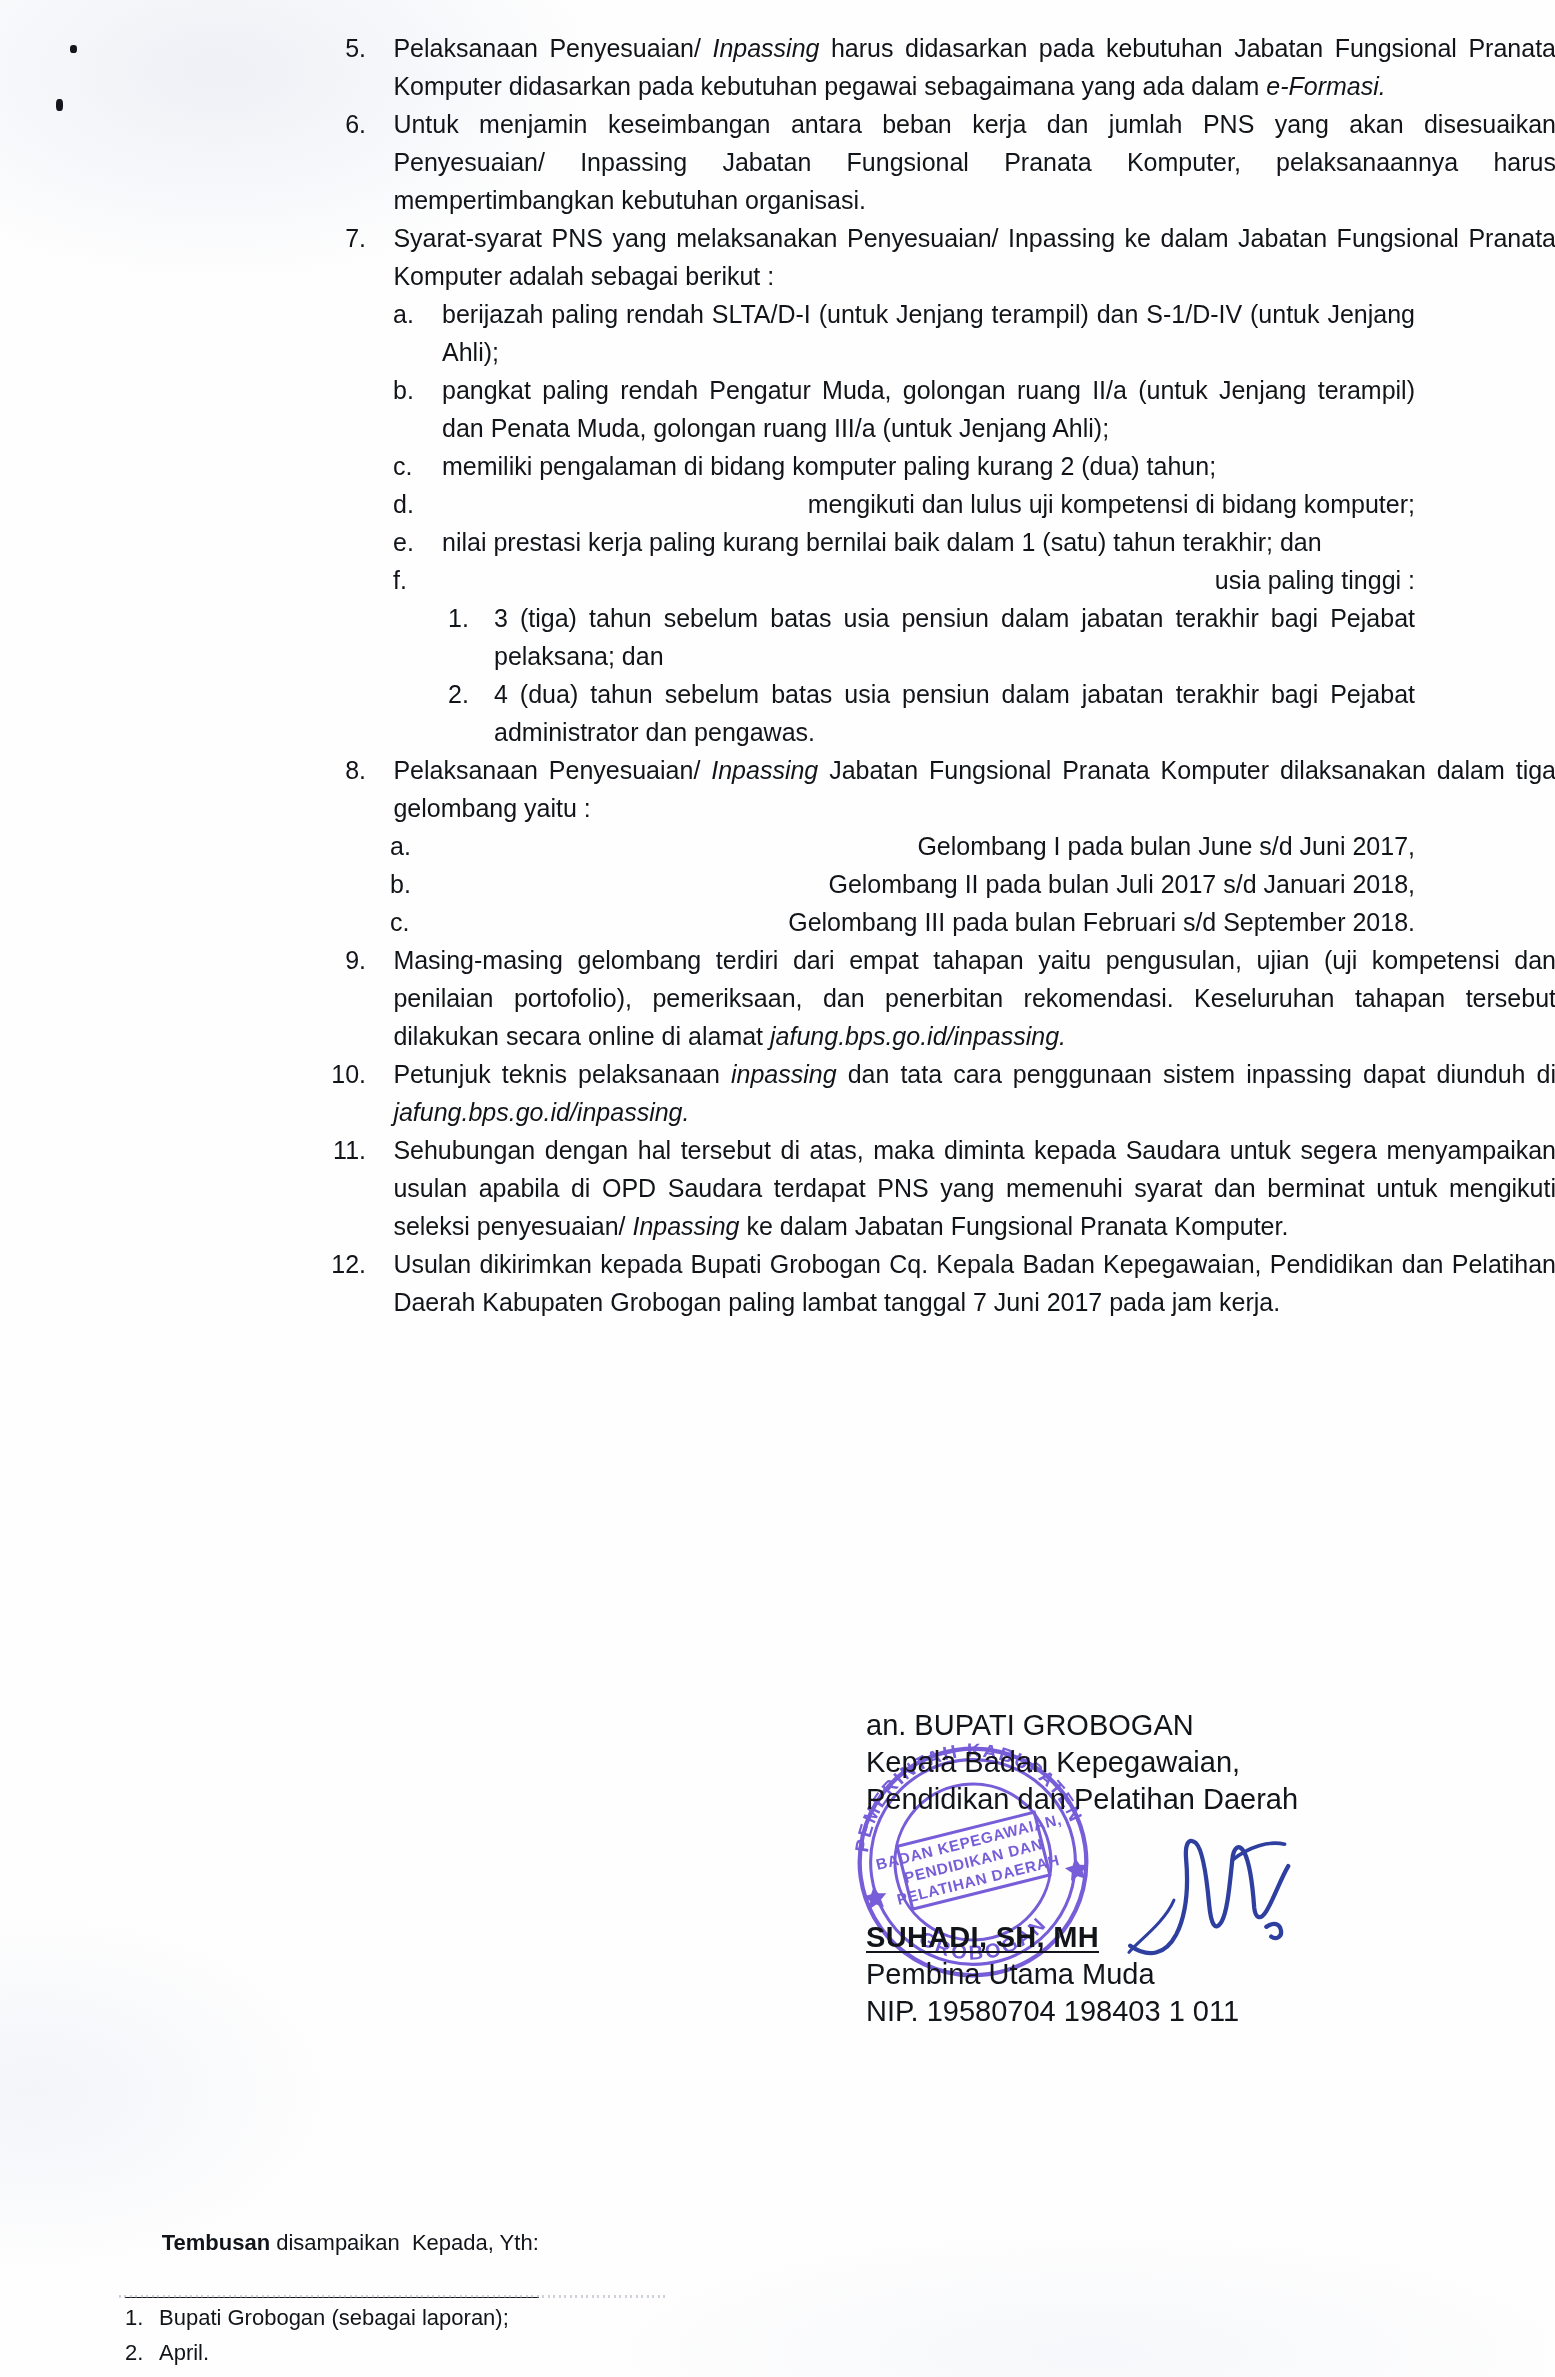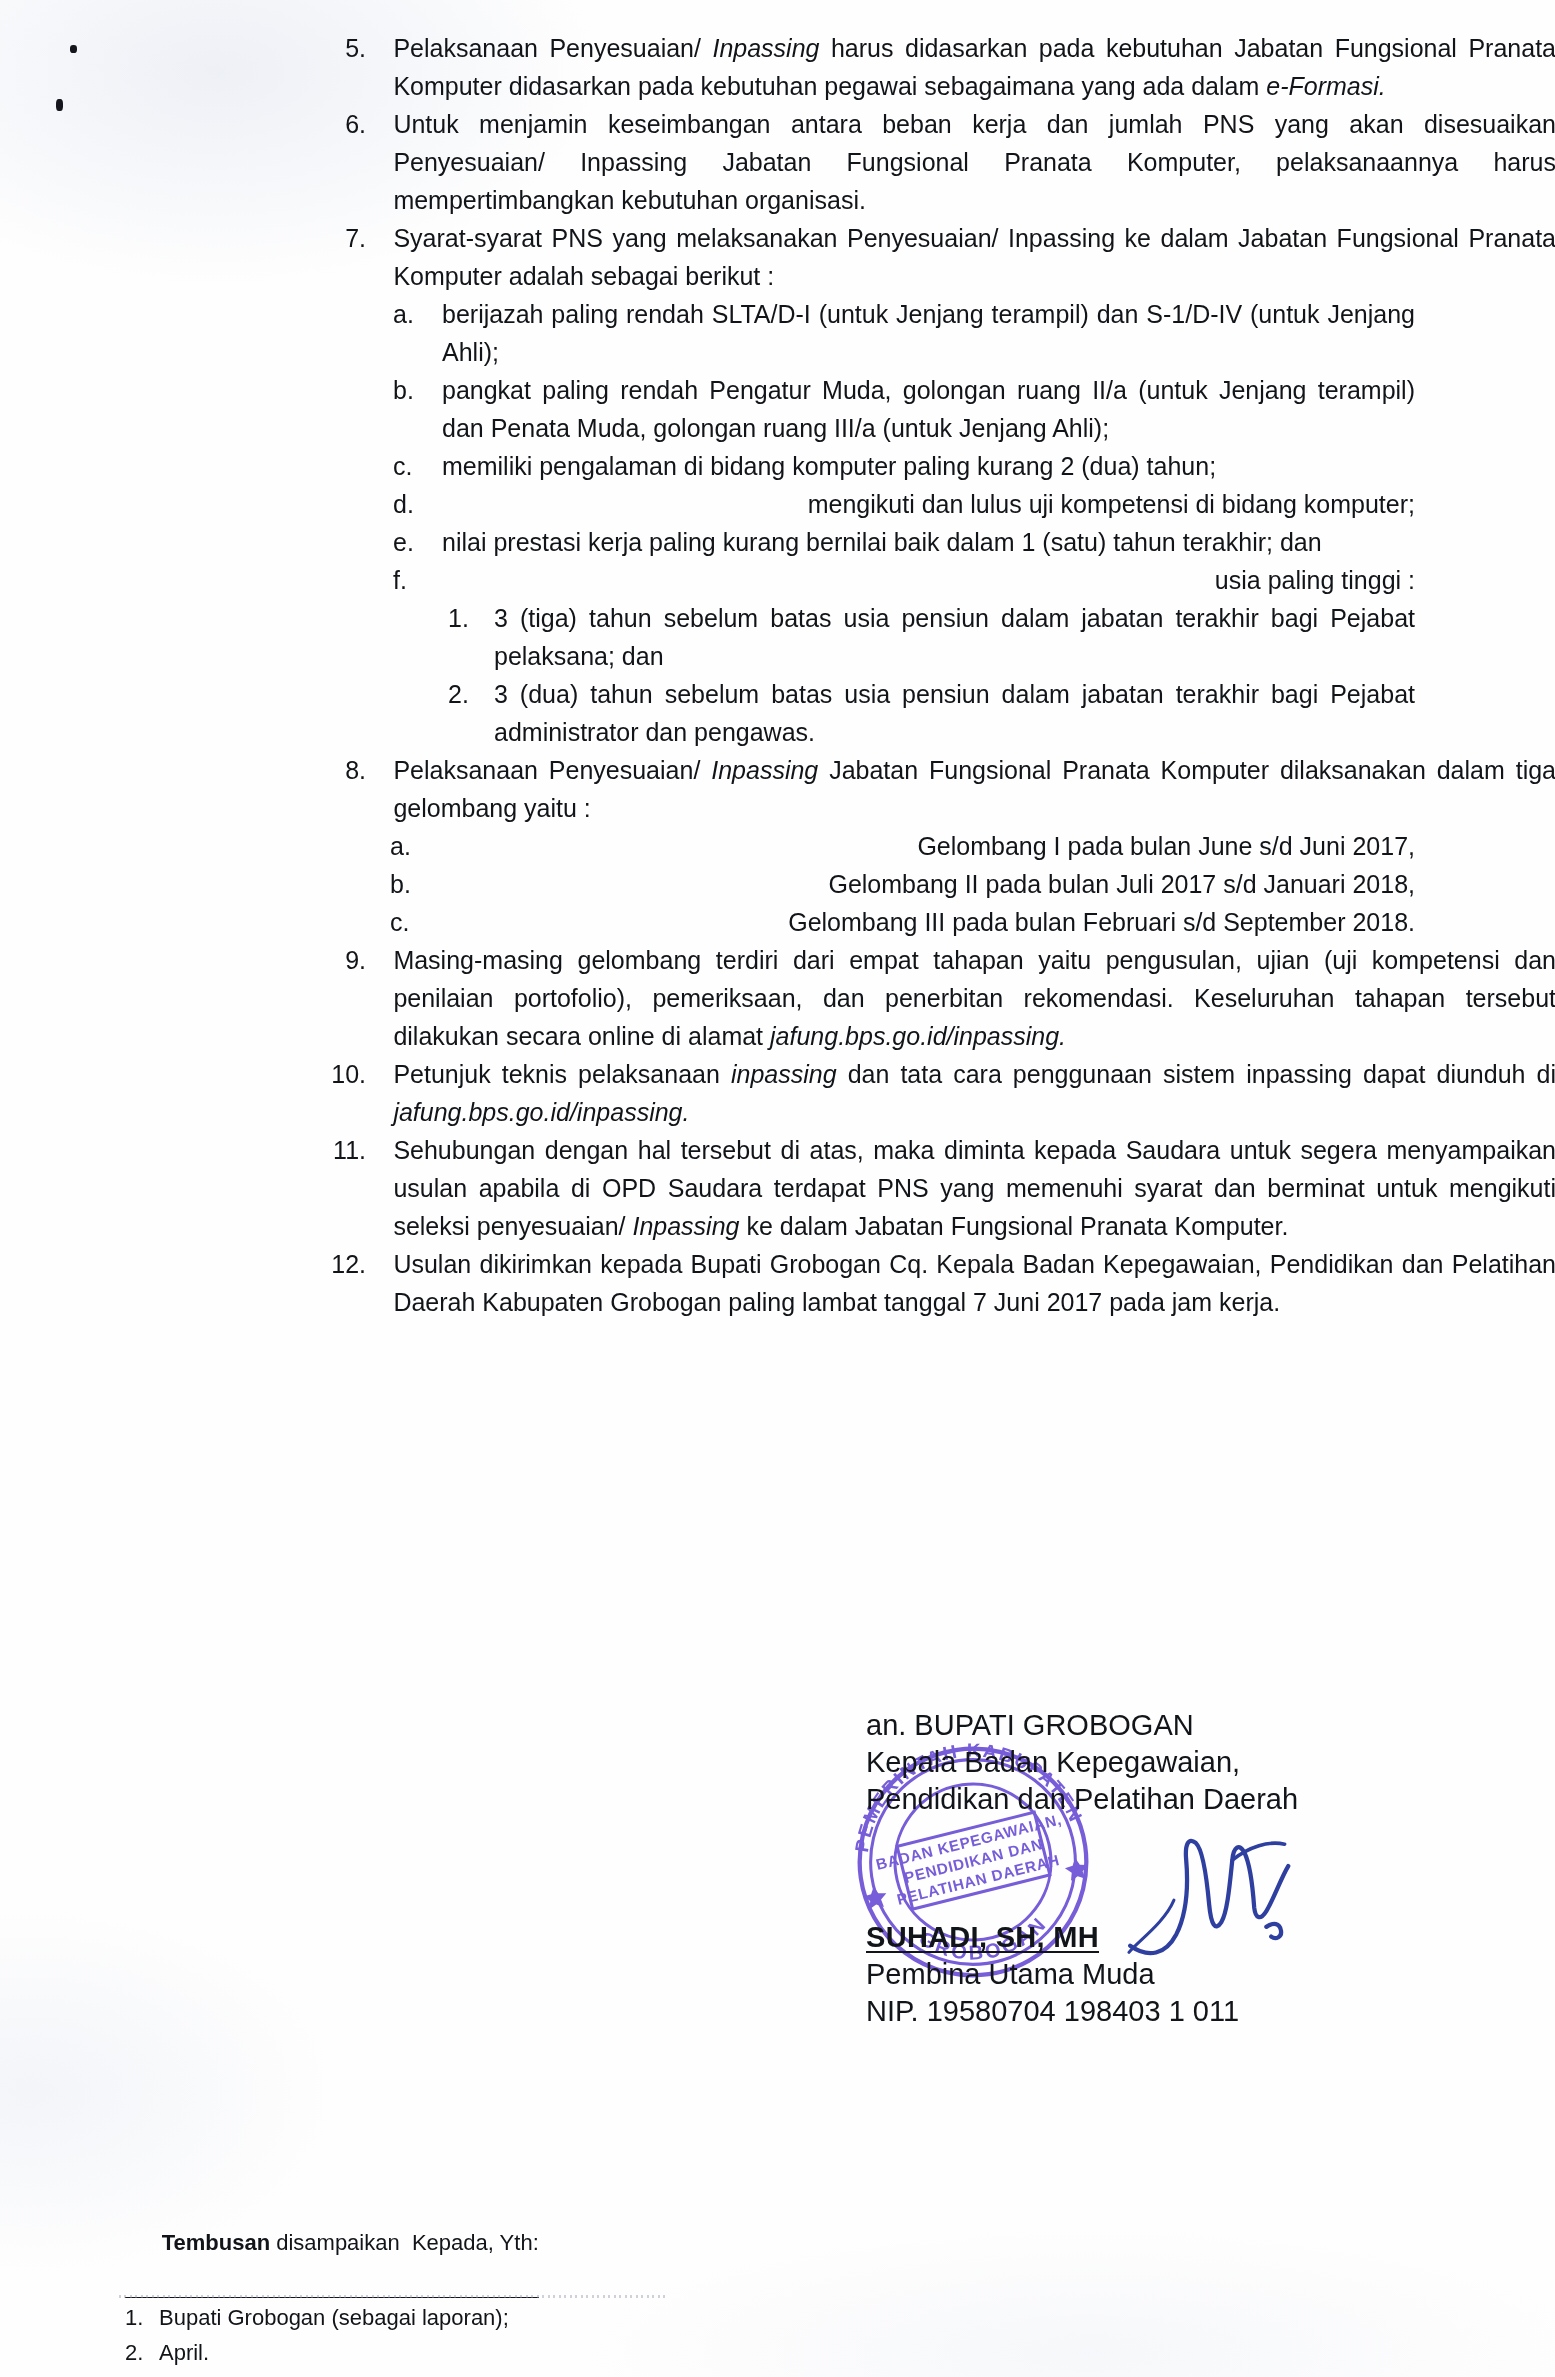--- a/index.html
+++ b/index.html
@@ -207,21 +207,21 @@
       <div class="row lvl2">
         <div class="marker">f.</div>
         <div class="txt left"><span>usia paling tinggi :</span></div>
       </div>
       <div class="row lvl3">
         <div class="marker">1.</div>
         <div class="txt"><span>3 (tiga) tahun sebelum batas usia pensiun dalam jabatan terakhir bagi Pejabat pelaksana; dan</span></div>
       </div>
       <div class="row lvl3">
         <div class="marker">2.</div>
-        <div class="txt"><span>3 (dua) tahun sebelum batas usia pensiun dalam jabatan terakhir bagi Pejabat administrator dan pengawas.</span></div>
+        <div class="txt"><span>4 (dua) tahun sebelum batas usia pensiun dalam jabatan terakhir bagi Pejabat administrator dan pengawas.</span></div>
       </div>
       <div class="row lvl1">
         <div class="marker">8.</div>
         <div class="txt"><span>Pelaksanaan Penyesuaian/ </span><span class="it">Inpassing</span><span> Jabatan Fungsional Pranata Komputer dilaksanakan dalam tiga gelombang yaitu :</span></div>
       </div>
       <div class="row lvl2b">
         <div class="marker">a.</div>
         <div class="txt left"><span>Gelombang I pada bulan June s/d Juni 2017,</span></div>
       </div>
       <div class="row lvl2b">

